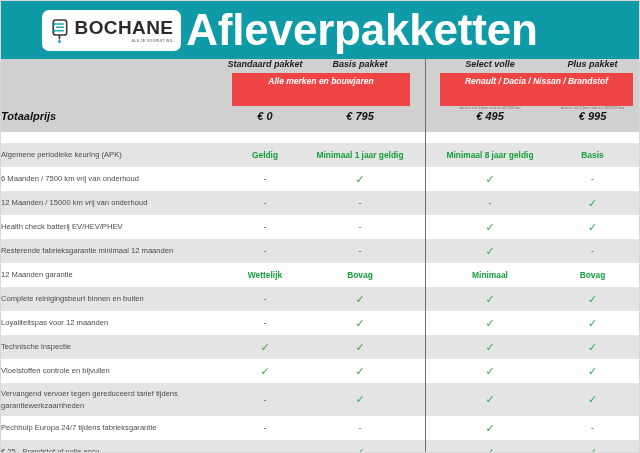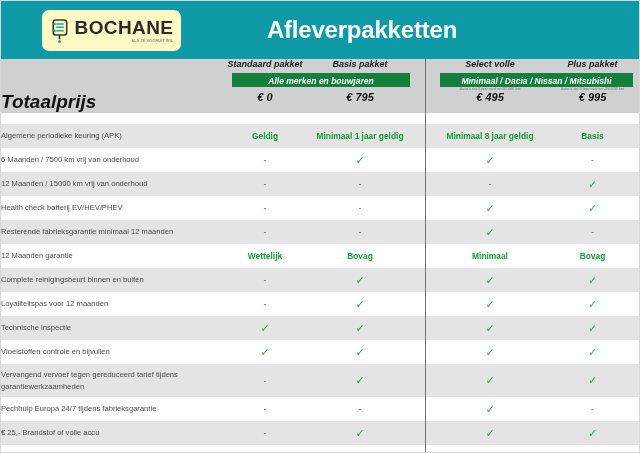--- a/index.html
+++ b/index.html
@@ -27,21 +27,21 @@
     background: #0e9aa7;
     display: flex;
     align-items: center;
   }
   .logo-box {
     position: absolute;
     left: 41px;
     top: 9px;
     width: 139px;
     height: 41px;
-    background: #fef9c3;
+    background: #ffffff;
     border-radius: 7px;
     display: flex;
     align-items: center;
     justify-content: center;
     gap: 5px;
   }
   .logo-mark {
     width: 20px;
     height: 26px;
     position: relative;
@@ -67,21 +67,21 @@
     color: #7a8c96;
     margin-top: 3px;
     text-transform: uppercase;
     font-weight: bold;
   }
   .header-title {
     position: absolute;
     left: 0; right: 0;
     text-align: center;
     padding-left: 84px;
-    font-size: 24px;
+    font-size: 44px;
     font-weight: bold;
     color: #ffffff;
     letter-spacing: -0.2px;
   }
 
   
   .tbl {
     width: 100%;
     border-collapse: collapse;
     table-layout: fixed;
@@ -100,46 +100,46 @@
 
   .pk-name {
     text-align: center;
     font-size: 9px;
     font-weight: bold;
     color: #1d1d1d;
     padding-top: 9px;
     white-space: nowrap;
   }
   .brandbar {
-    background: #15803d;
+    background: #ef4444;
     color: #ffffff;
     font-size: 8.5px;
     font-weight: bold;
     text-align: center;
-    padding: 3px 0 1px;
+    padding: 3px 0 20px;
     white-space: nowrap;
   }
   .subnote {
     text-align: center;
     font-size: 3.7px;
     color: #8e8e8e;
     font-weight: bold;
     padding-top: 3px;
     white-space: nowrap;
     letter-spacing: 0.05px;
   }
   .price {
     text-align: center;
     font-size: 11px;
     font-weight: bold;
     color: #111111;
     white-space: nowrap;
   }
   .totaal {
-    font-size: 19px;
+    font-size: 11px;
     font-weight: bold;
     color: #111111;
     padding-left: 42px;
   }
 
   
   .divider-cell { position: relative; }
   .divider-cell .vline {
     position: absolute;
     left: 50%;
@@ -230,21 +230,21 @@
           </td>
       <td class="pk-name">Select volle</td>
       <td class="pk-name">Plus pakket</td>
     </tr>
 
     <tr class="head-band">
       <td colspan="2" style="padding:4px 6px 0 6px;">
         <div class="brandbar">Alle merken en bouwjaren</div>
       </td>
       <td colspan="2" style="padding:4px 6px 0 6px;">
-        <div class="brandbar">Minimaal / Dacia / Nissan / Mitsubishi</div>
+        <div class="brandbar">Renault / Dacia / Nissan / Brandstof</div>
       </td>
     </tr>
 
     <tr class="head-band">
       <td class="subnote"></td>
       <td class="subnote"></td>
       <td class="subnote">Auto's tot 3 jaar oud en 20.000 km</td>
       <td class="subnote">Auto's tot 5 jaar oud en 100.000 km</td>
     </tr>
 

